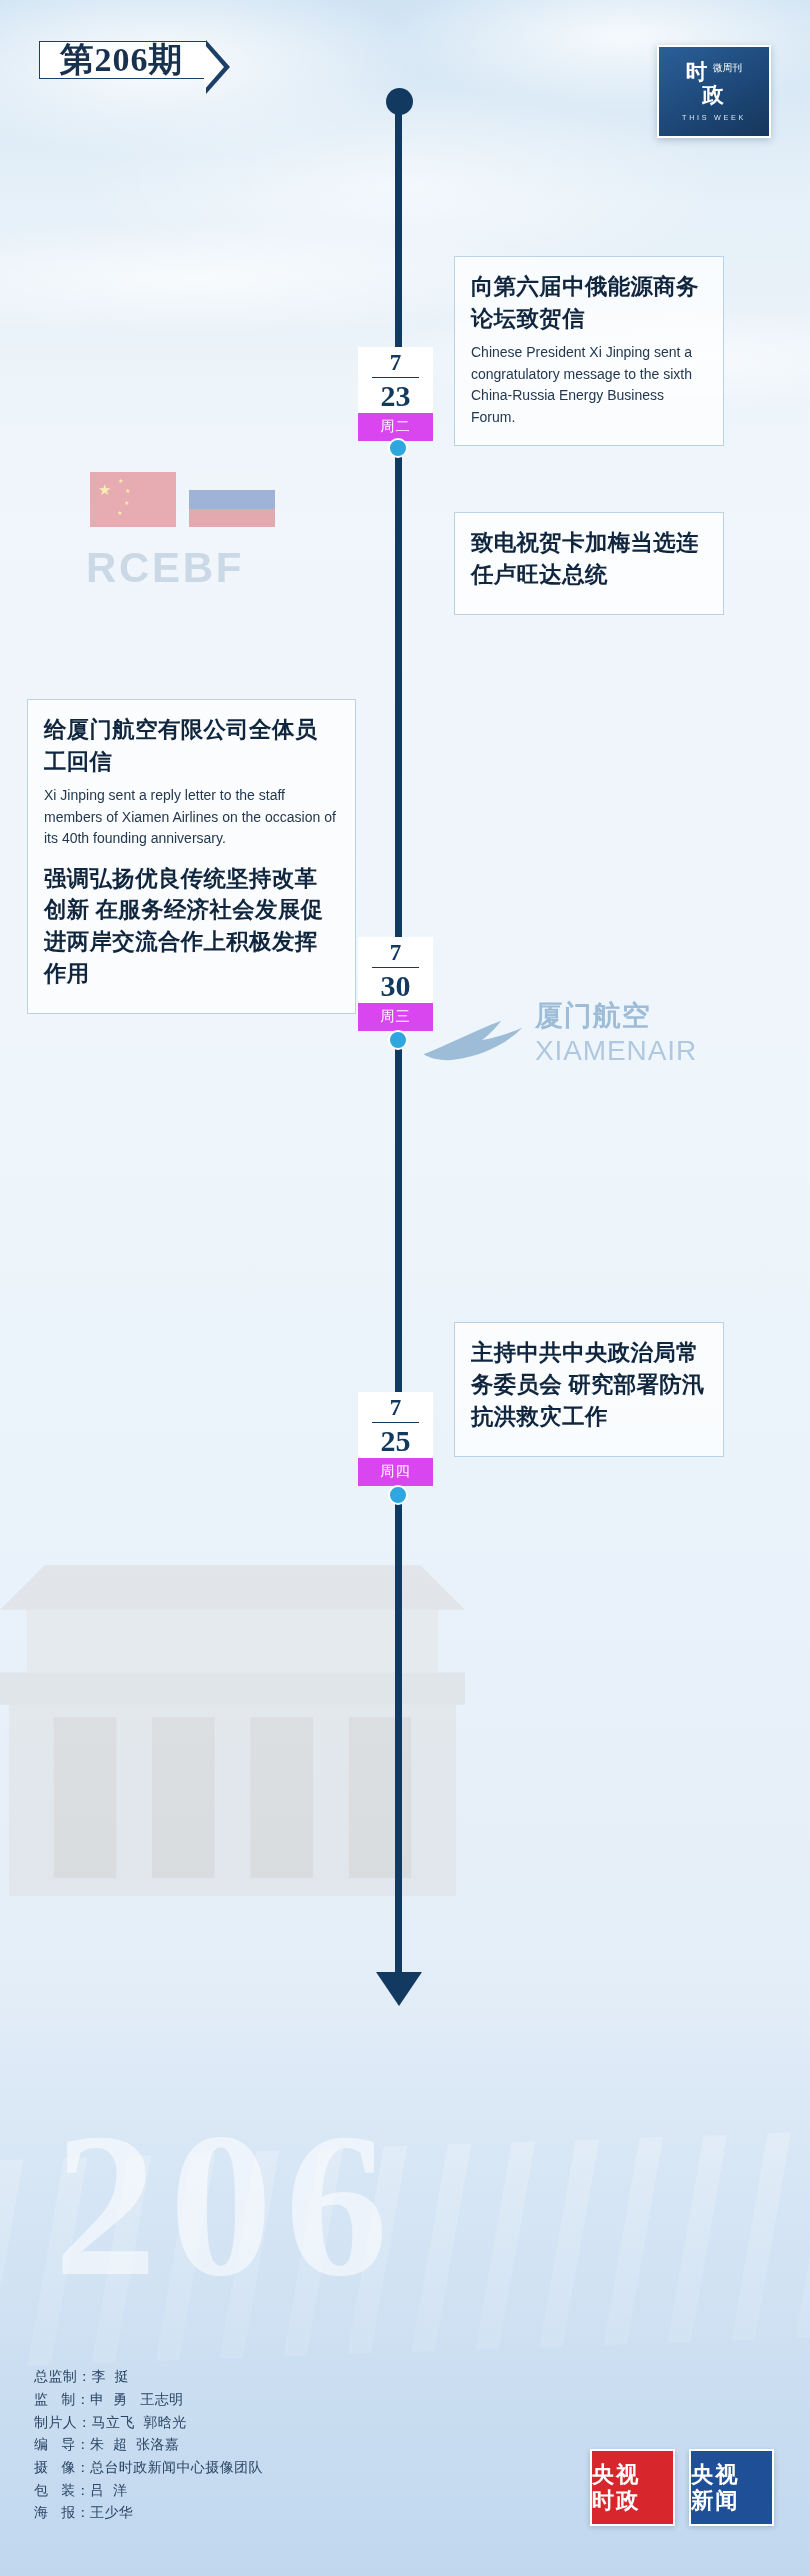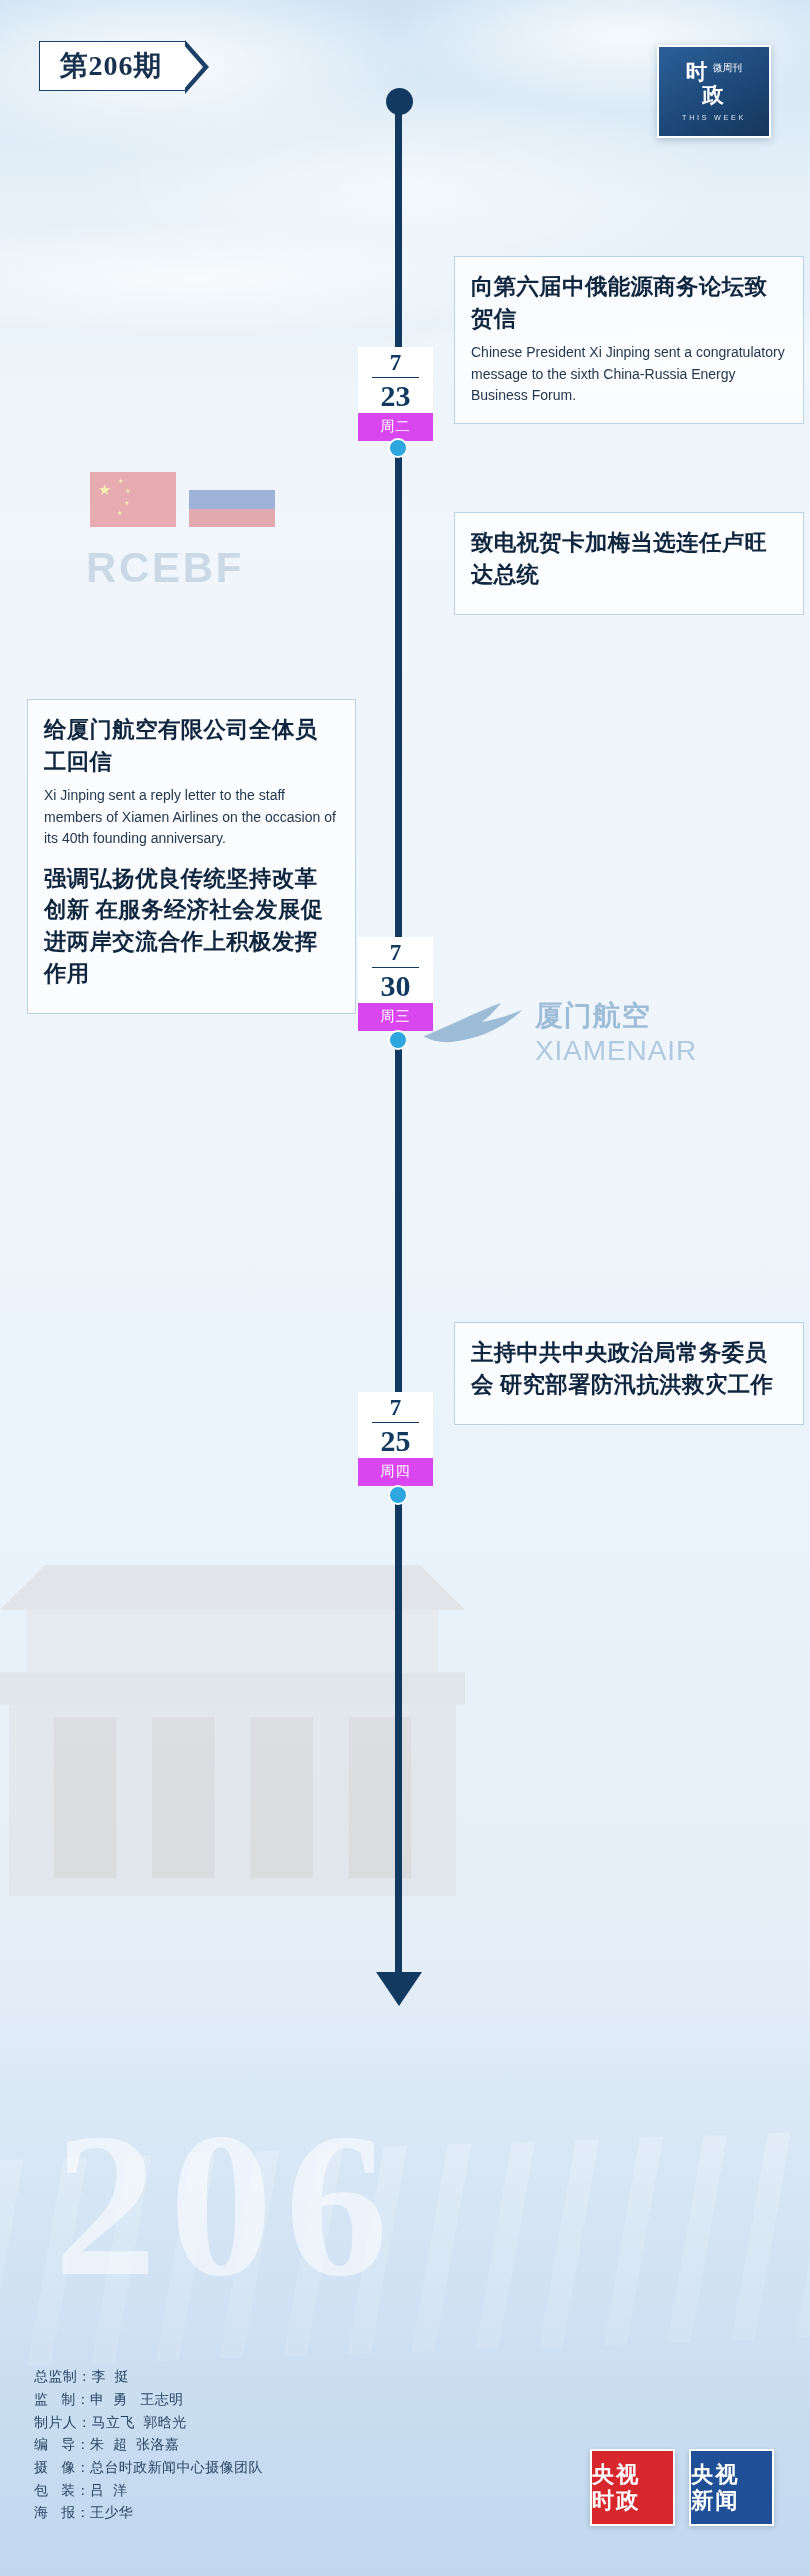--- a/index.html
+++ b/index.html
@@ -59,26 +59,26 @@
     position: absolute; left: 0; bottom: 224px; width: 810px; height: 206px;
     background: repeating-linear-gradient(100deg,
       rgba(255,255,255,.42) 0px, rgba(255,255,255,.42) 23px,
       rgba(255,255,255,0) 23px, rgba(255,255,255,0) 63px);
     transform: skewY(-2deg);
   }
 
   
   .issue-badge {
     position: absolute; left: 39px; top: 41px;
-    height: 50px; padding: 0 23px 0 19.7px;
+    height: 38px; padding: 0 23px 0 19.7px;
     background: #ffffff;
     border: 1.8px solid #1b3f66;
     display: flex; align-items: center;
     font-family: "Liberation Serif", serif;
-    font-size: 28px; font-weight: bold; color: #17314f;
+    font-size: 34px; font-weight: bold; color: #17314f;
     letter-spacing: 0.9px;
   }
   .issue-badge .arrow {
     position: absolute; right: -24px; top: -1.8px;
     width: 0; height: 0;
     border-top: 27px solid transparent;
     border-bottom: 27px solid transparent;
     border-left: 24px solid #1b3f66;
   }
   .issue-badge .arrow::after {
@@ -137,21 +137,21 @@
   .rcebf .word {
     position: absolute; left: 41px; top: 97px;
     font-family: "Liberation Sans", sans-serif;
     font-weight: bold; font-size: 42px; letter-spacing: 2.7px;
     color: rgba(150,175,200,.75);
   }
 
   
   .xiamen {
     position: absolute; left: 420px; top: 997px;
-    display: flex; align-items: flex-start; gap: 9px;
+    display: flex; align-items: flex-end; gap: 9px;
     opacity: .42;
   }
   .xiamen .egret { width: 107px; height: 52px; }
   .xiamen .xm-text {
     font-family: "Liberation Sans", sans-serif;
     font-size: 28px; letter-spacing: 0.9px; color: #2f6fa8; font-weight: bold;
   }
   .xiamen .xm-text .light { font-weight: normal; color: #5b8cbb; }
 
   
@@ -197,21 +197,21 @@
     font-family: "Liberation Sans", sans-serif;
   }
 
   
   .card {
     position: absolute;
     background: rgba(255,255,255,.72);
     border: 0.9px solid #b9d2e6;
     padding: 14.3px 16px 16px;
   }
-  .card.right { left: 454px; width: 350px; }
+  .card.right { left: 454px; width: 270px; }
   .card.left  { left: 27px;  width: 329px; }
   .card h3 {
     font-family: "Liberation Serif", serif;
     font-size: 22.4px; line-height: 1.42; font-weight: bold;
     color: #10263f; letter-spacing: 0.4px;
     margin-bottom: 7.2px;
   }
   .card p {
     font-family: "Liberation Sans", sans-serif;
     font-size: 14px; line-height: 1.55; color: #23384f;

